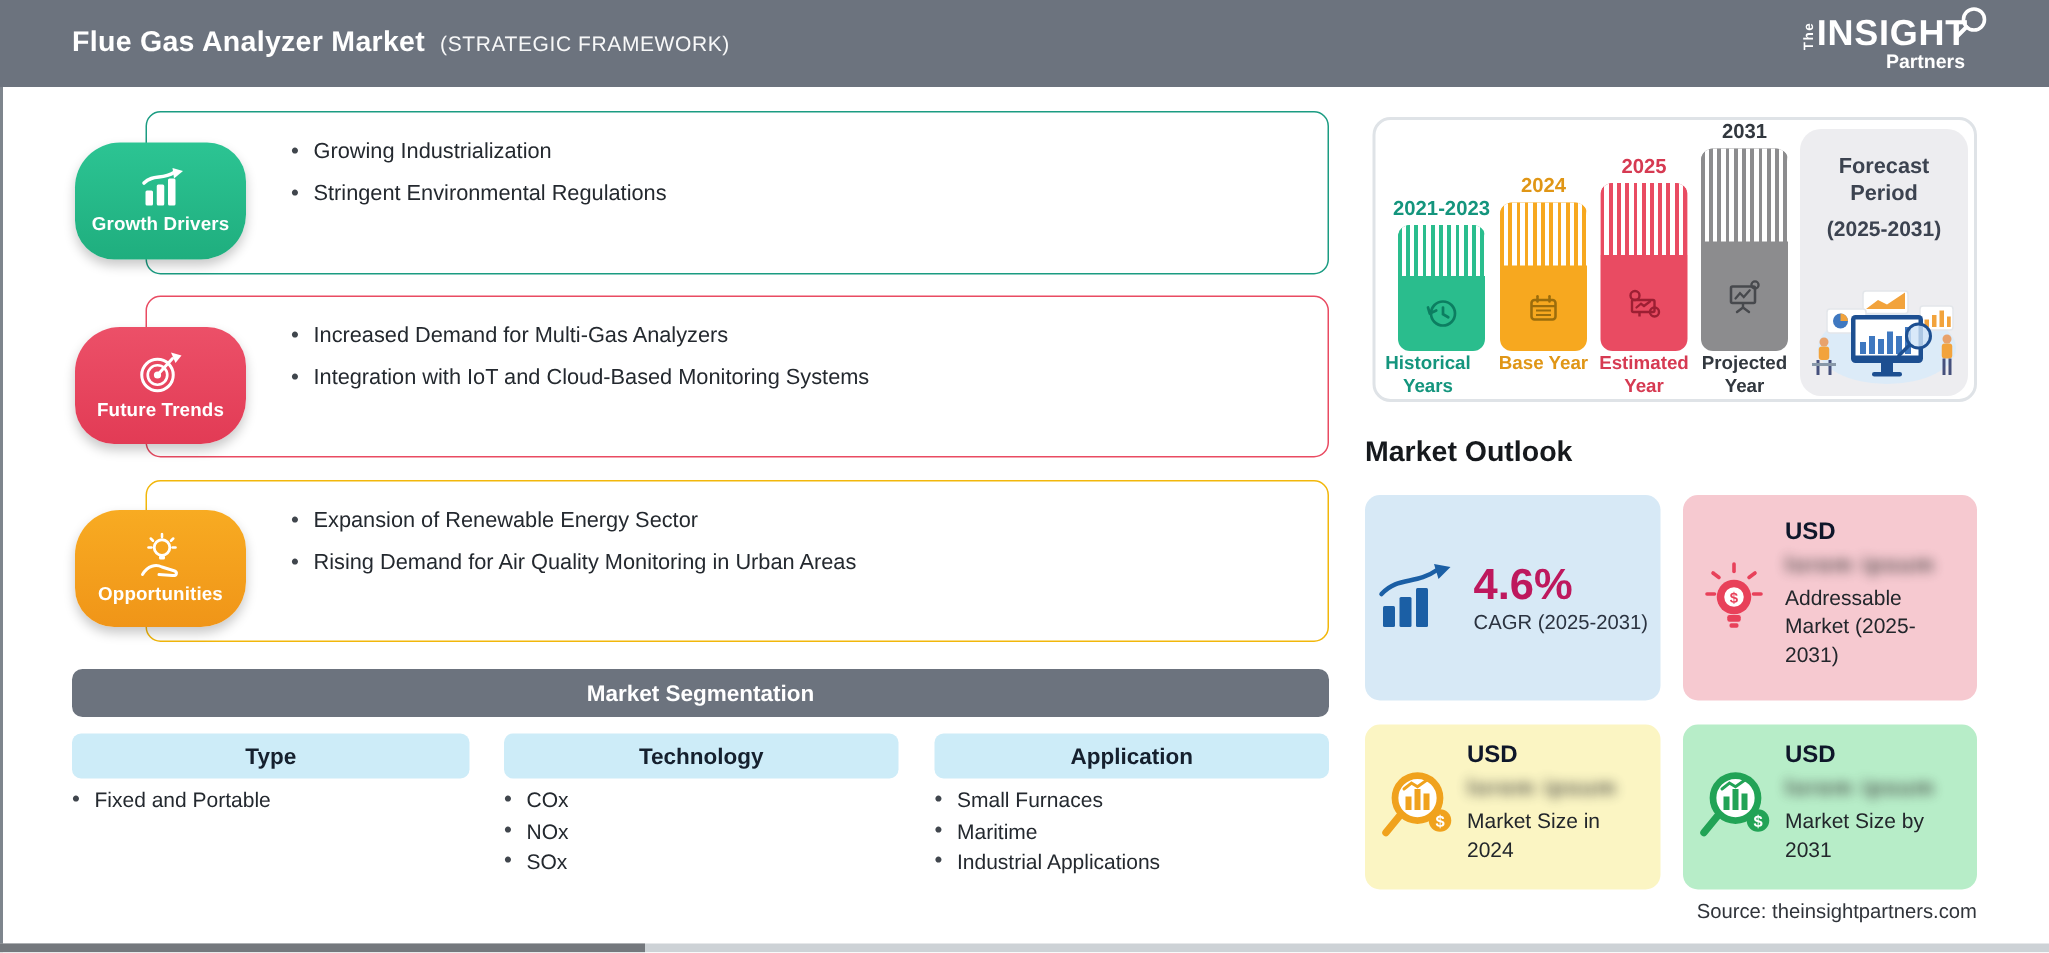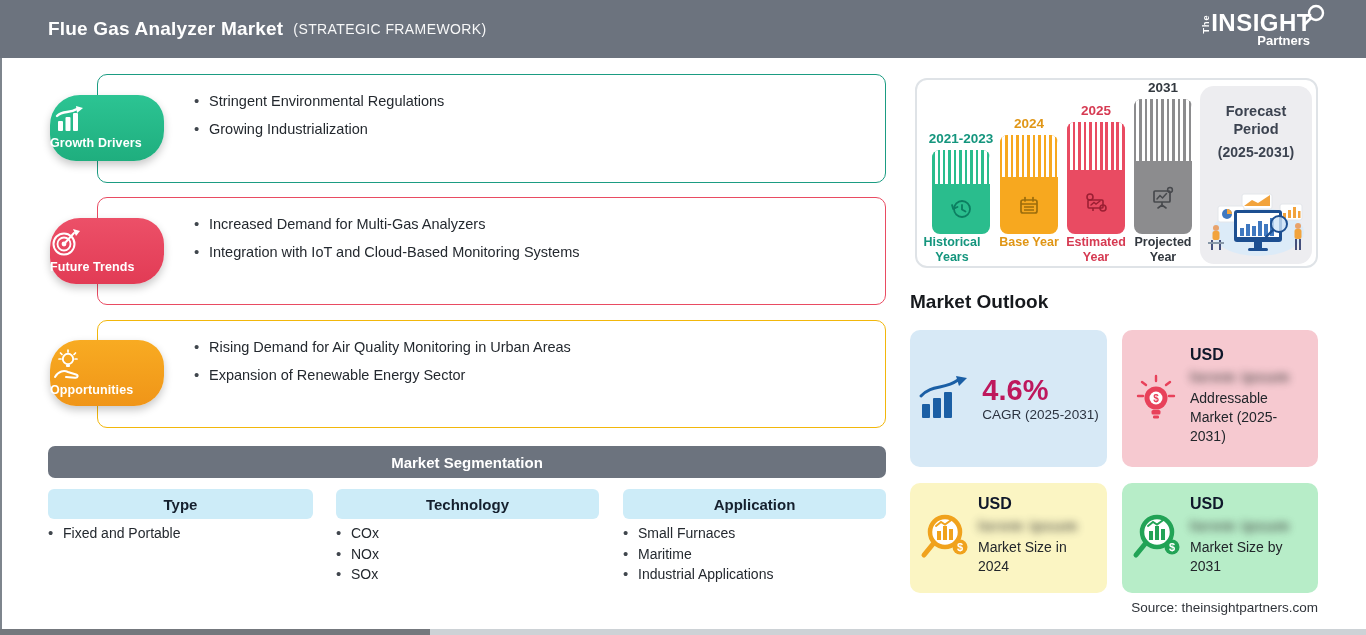--- a/index.html
+++ b/index.html
@@ -26,22 +26,22 @@
   
   .feature-box { position:absolute; left:97px; width:789px; background:#fff; border-radius:10px;
                  padding:12px 20px 12px 96px; }
   .box-green  { top:74px;  height:109px; border:1.6px solid #1b9c82; }
   .box-red    { top:197px; height:108px; border:1.6px solid #e94b62; }
   .box-yellow { top:320px; height:108px; border:1.6px solid #f2b70b; }
   .bullets { list-style:none; }
   .bullets li { position:relative; padding-left:15px; font-size:14.5px; line-height:28px; color:#24292f; }
   .bullets li::before { content:"•"; position:absolute; left:0; top:0; color:#40464d; font-size:15px; }
 
-  .badge { position:absolute; left:50px; width:114px; height:66px; border-radius:30px 26px 30px 26px;
-           display:flex; flex-direction:column; align-items:flex-start; justify-content:center; gap:2px;
+  .badge { position:absolute; left:50px; width:114px; height:78px; border-radius:30px 26px 30px 26px;
+           display:flex; flex-direction:column; align-items:center; justify-content:center; gap:2px;
            color:#fff; box-shadow:0 4px 8px rgba(0,0,0,.22); z-index:3; }
   .badge-label { font-size:12.5px; font-weight:bold; letter-spacing:.1px; }
   .badge-green  { top:95px;  background:linear-gradient(180deg,#2cc493,#1fae7e); }
   .badge-red    { top:218px; background:linear-gradient(180deg,#ec5068,#e23b55); }
   .badge-orange { top:340px; background:linear-gradient(180deg,#f8ab22,#f09518); }
 
   
   .seg-bar { position:absolute; left:48px; top:446px; width:838px; height:32px; background:#6c737e;
              border-radius:7px; display:flex; align-items:center; justify-content:center;
              color:#fff; font-size:15px; font-weight:bold; }
@@ -109,22 +109,22 @@
       <div class="logo-partners">Partners</div>
       <svg class="logo-mag" width="30" height="30" viewBox="0 0 30 30">
         <circle cx="18" cy="10" r="7" fill="none" stroke="#ffffff" stroke-width="2.4"></circle>
         <line x1="13" y1="15" x2="6" y2="22" stroke="#ffffff" stroke-width="2.6" stroke-linecap="round"></line>
       </svg>
     </div>
   </div>
 
   <div class="feature-box box-green">
     <ul class="bullets">
+      <li>Growing Industrialization</li>
       <li>Stringent Environmental Regulations</li>
-      <li>Growing Industrialization</li>
     </ul>
   </div>
   <div class="badge badge-green">
     <svg width="36" height="28" viewBox="0 0 36 28">
       <rect x="8" y="15" width="5" height="10" rx="1" fill="#fff"></rect>
       <rect x="15.5" y="11" width="5" height="14" rx="1" fill="#fff"></rect>
       <rect x="23" y="7" width="5" height="18" rx="1" fill="#fff"></rect>
       <path d="M7 10 C 13 4, 19 8, 27 3" fill="none" stroke="#fff" stroke-width="2.4" stroke-linecap="round"></path>
       <polygon points="26,0 33,2 27,7" fill="#fff"></polygon>
     </svg>
@@ -143,22 +143,22 @@
       <circle cx="14" cy="16" r="6.5" fill="none" stroke="#fff" stroke-width="1.8"></circle>
       <circle cx="14" cy="16" r="2.4" fill="#fff"></circle>
       <line x1="14" y1="16" x2="24" y2="5" stroke="#fff" stroke-width="2" stroke-linecap="round"></line>
       <polygon points="23,1 30,3 26,8" fill="#fff"></polygon>
     </svg>
     <span class="badge-label">Future Trends</span>
   </div>
 
   <div class="feature-box box-yellow">
     <ul class="bullets">
+      <li>Expansion of Renewable Energy Sector</li>
       <li>Rising Demand for Air Quality Monitoring in Urban Areas</li>
-      <li>Expansion of Renewable Energy Sector</li>
     </ul>
   </div>
   <div class="badge badge-orange">
     <svg width="34" height="32" viewBox="0 0 34 32">
       <circle cx="18" cy="10" r="5.2" fill="none" stroke="#fff" stroke-width="1.9"></circle>
       <rect x="16" y="15.4" width="4" height="2.6" rx="1" fill="#fff"></rect>
       <line x1="18" y1="1" x2="18" y2="3" stroke="#fff" stroke-width="1.7" stroke-linecap="round"></line>
       <line x1="10.5" y1="4" x2="12" y2="5.5" stroke="#fff" stroke-width="1.7" stroke-linecap="round"></line>
       <line x1="25.5" y1="4" x2="24" y2="5.5" stroke="#fff" stroke-width="1.7" stroke-linecap="round"></line>
       <line x1="9" y1="10" x2="11" y2="10" stroke="#fff" stroke-width="1.7" stroke-linecap="round"></line>

